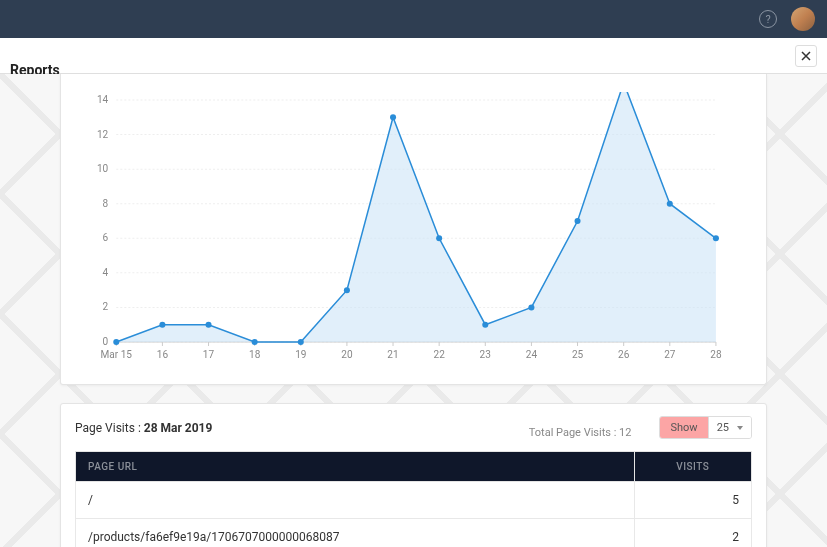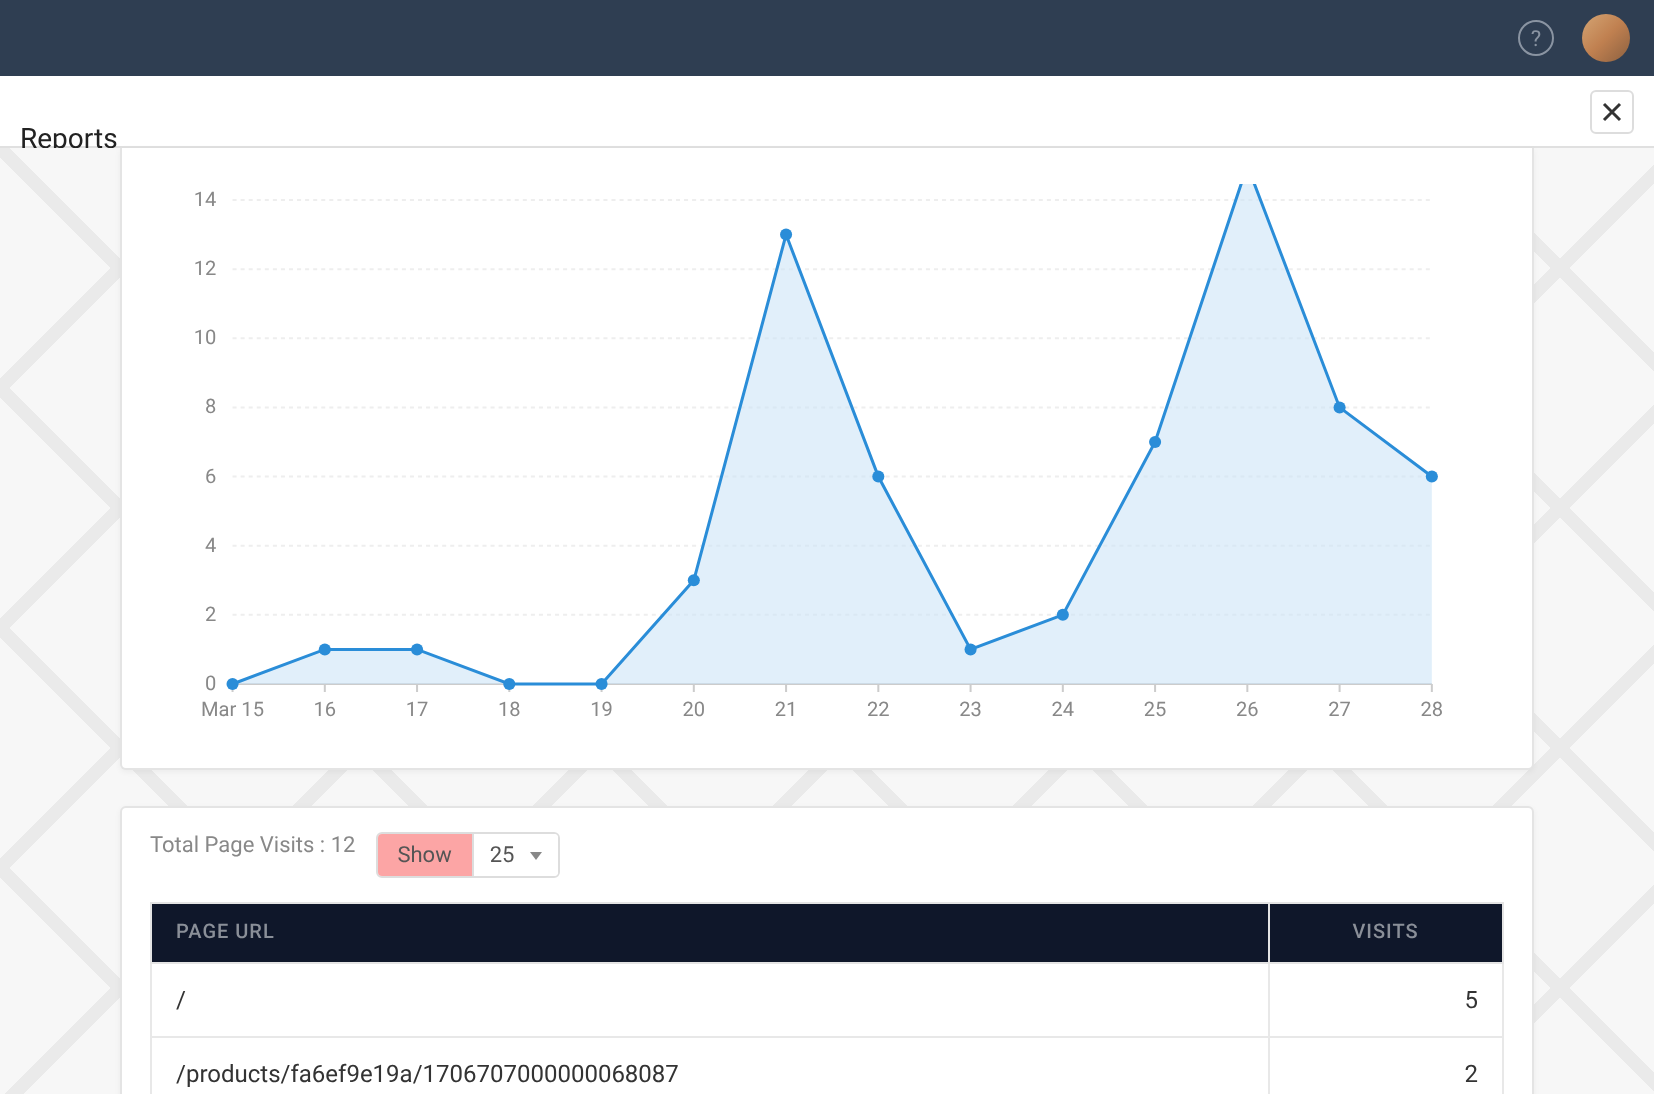--- a/index.html
+++ b/index.html
@@ -39,21 +39,21 @@
     background: #fff;
     height: 36px;
     display: flex;
     align-items: center;
     justify-content: space-between;
     padding: 0 10px;
     border-bottom: 1px solid #e0e0e0;
   }
   .titlebar h1 {
     font-size: 14px;
-    font-weight: 400;
+    font-weight: 700;
     color: #222;
     margin-top: 28px;
   }
   .close-btn {
     width: 22px; height: 22px;
     border: 1px solid #ddd;
     border-radius: 3px;
     display: flex; align-items: center; justify-content: center;
     cursor: pointer;
     font-size: 14px;
@@ -103,21 +103,21 @@
     padding: 0;
   }
   .visits-header {
     display: flex;
     align-items: center;
     justify-content: space-between;
     padding: 12px 14px;
   }
   .visits-left { font-size: 12px; color: #333; }
   .visits-left .date { font-weight: 700; }
-  .visits-right { display: flex; align-items: flex-start; gap: 10px; font-size: 11px; color: #888; }
+  .visits-right { display: flex; align-items: flex-end; gap: 28px; font-size: 11px; color: #888; }
   .show-group { display: flex; align-items: center; border: 1px solid #ddd; border-radius: 3px; overflow: hidden; }
   .show-btn {
     padding: 4px 10px;
     font-size: 11px;
     color: #555;
     background: #fca5a5;
     cursor: pointer;
     border-right: 1px solid #ddd;
   }
   .page-select {
@@ -241,20 +241,25 @@
           <circle cx="492.69230769230774" cy="129" r="3" class="dot"></circle>
           <circle cx="538.4615384615385" cy="-9.285714285714278" r="3" class="dot"></circle>
           <circle cx="584.2307692307693" cy="111.71428571428572" r="3" class="dot"></circle>
           <circle cx="630" cy="146.28571428571428" r="3" class="dot"></circle>
         </svg>
     </div>
   </div>
 
   <div class="card visits-card">
     <div class="visits-header">
+      <div class="visits-left">
+        <span>Page Visits :</span>
+        <span> </span>
+        <span class="date">28 Mar 2019</span>
+      </div>
       <div class="visits-right">
         <span>
           <span>Total Page Visits :</span>
           <span> </span>
           <span>12</span>
         </span>
         <div class="show-group">
           <div class="show-btn">Show</div>
           <div class="page-select">
             <span>25</span>

